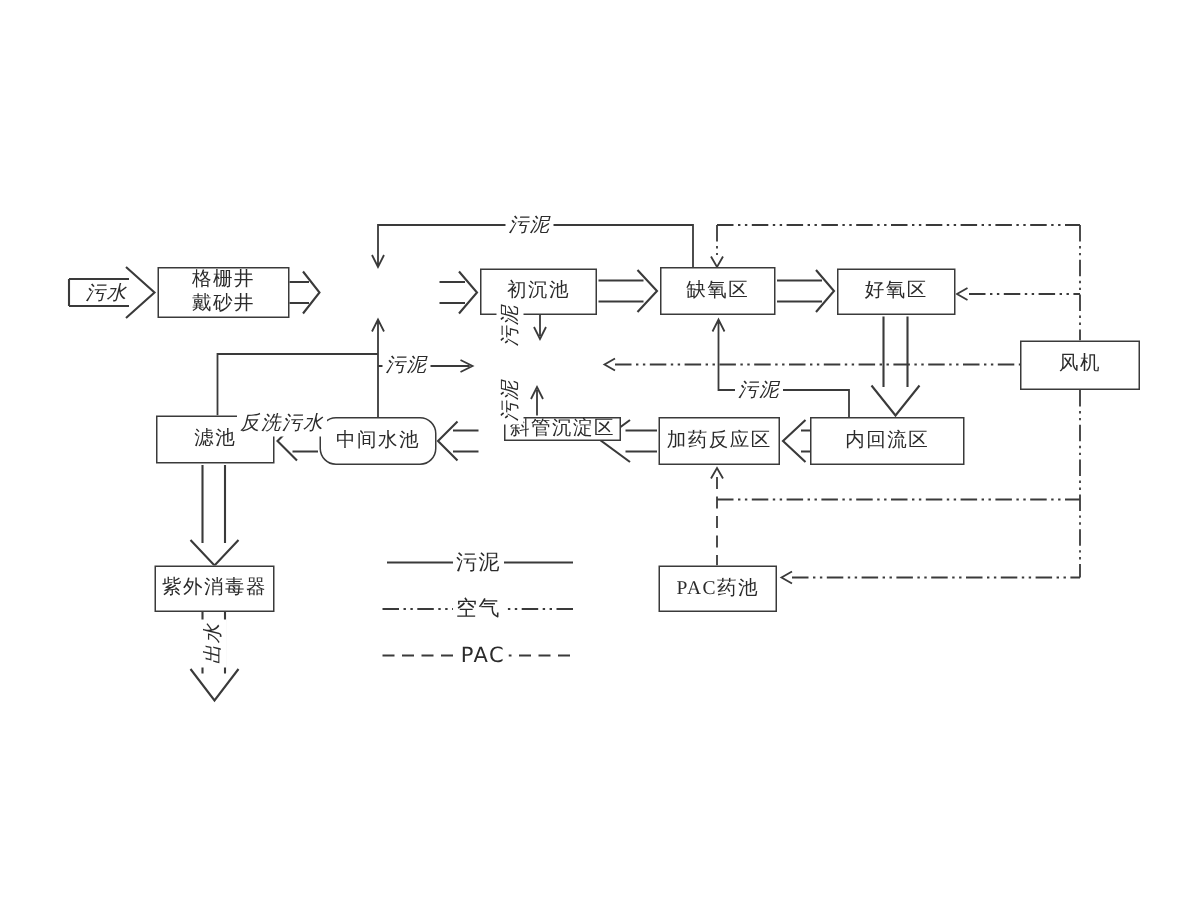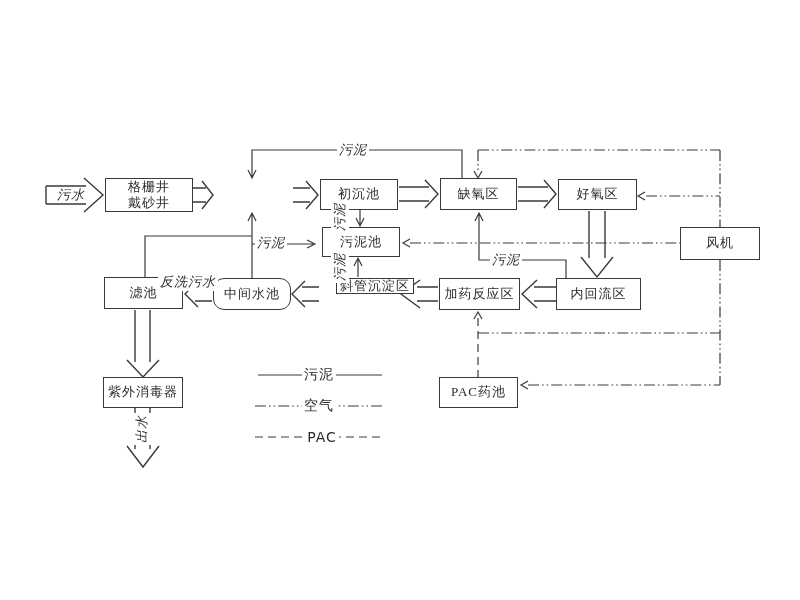--- a/index.html
+++ b/index.html
@@ -137,26 +137,25 @@
   <div class="box" style="left:105px;top:178px;width:88px;height:34px;">
     <div>
       <div>格栅井</div>
       <div>戴砂井</div>
     </div>
   </div>
   <div class="box" style="left:320px;top:179px;width:78px;height:31px;">初沉池</div>
   <div class="box" style="left:440px;top:178px;width:77px;height:32px;">缺氧区</div>
   <div class="box" style="left:558px;top:179px;width:79px;height:31px;">好氧区</div>
   <div class="box" style="left:680px;top:227px;width:80px;height:33px;">风机</div>
-  <div class="box" style="left:322px;top:227px;width:78px;height:30px;">污泥池</div>
   <div class="box" style="left:104px;top:277px;width:79px;height:32px;">滤池</div>
   <div class="box" style="left:213px;top:278px;width:78px;height:32px;border-radius:11px;">中间水池</div>
   <div class="box" style="left:336px;top:278px;width:78px;height:16px;">斜管沉淀区</div>
   <div class="box" style="left:439px;top:278px;width:81px;height:32px;">加药反应区</div>
-  <div class="box" style="left:556px;top:278px;width:85px;height:32px;">内回流区</div>
+  <div class="box" style="left:540px;top:278px;width:103px;height:32px;">内回流区</div>
   <div class="box" style="left:103px;top:377px;width:80px;height:31px;">紫外消毒器</div>
   <div class="box" style="left:439px;top:377px;width:79px;height:31px;font-family:Liberation Serif, serif;">PAC药池</div>
 
   <span class="lbl" style="left:71px;top:195px;background:transparent;">污水</span>
   <span class="lbl" style="left:353px;top:150px;">污泥</span>
   <span class="lbl" style="left:188px;top:236px;margin-top:46px;">反洗污水</span>
   <span class="lbl" style="left:271px;top:243px;">污泥</span>
   <span class="lbl rot" style="left:340px;top:217px;">污泥</span>
   <span class="lbl rot" style="left:340px;top:267px;">污泥</span>
   <span class="lbl" style="left:506px;top:260px;">污泥</span>

